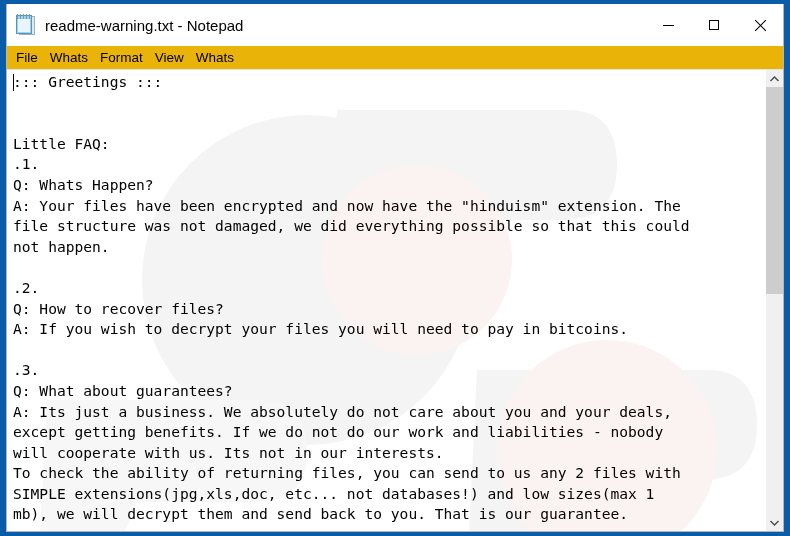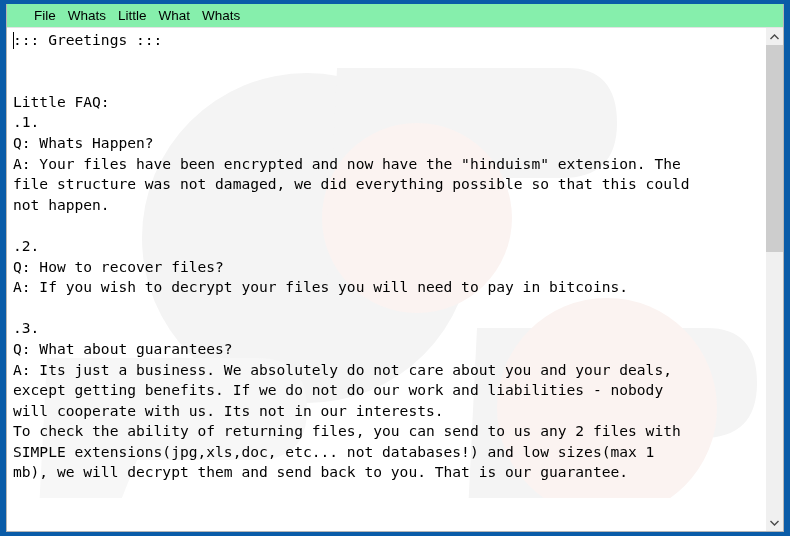--- a/index.html
+++ b/index.html
@@ -145,24 +145,24 @@
     height: 1px;
     background: #000;
   }
   .win-btn .glyph-close::before { transform: rotate(45deg); }
   .win-btn .glyph-close::after  { transform: rotate(-45deg); }
 
   
   #menu-bar {
     height: 23px;
     min-height: 23px;
-    background: #86efac;
+    background: #eab308;
     display: flex;
     align-items: center;
-    padding-left: 27px;
+    padding-left: 9px;
     box-sizing: border-box;
   }
   .menu-item {
     font-size: 13.5px;
     color: #000000;
     margin-right: 12px;
     white-space: nowrap;
     line-height: 1;
   }
 
@@ -256,26 +256,49 @@
     background: #cdcdcd;
   }
 </style>
 </head>
 <body>
 
 <div id="desktop">
 
   <div id="notepad-window">
 
+    <div id="title-bar">
+
+      <span class="np-icon">
+        <span class="sheet-back"></span>
+        <span class="sheet-front"></span>
+        <span class="sheet-inner"></span>
+        <span class="rings"></span>
+      </span>
+
+      <span id="title-text">readme-warning.txt - Notepad</span>
+
+      <div id="window-controls">
+        <div class="win-btn">
+          <span class="glyph-min"></span>
+        </div>
+        <div class="win-btn">
+          <span class="glyph-max"></span>
+        </div>
+        <div class="win-btn">
+          <span class="glyph-close"></span>
+        </div>
+      </div>
+    </div>
 
     <div id="menu-bar">
       <span class="menu-item">File</span>
       <span class="menu-item">Whats</span>
-      <span class="menu-item">Little</span>
-      <span class="menu-item">What</span>
+      <span class="menu-item">Format</span>
+      <span class="menu-item">View</span>
       <span class="menu-item">Whats</span>
     </div>
 
     <div id="editor-region">
 
       <div id="watermark">
         <svg width="790" height="470" viewBox="0 0 790 470" xmlns="http://www.w3.org/2000/svg">
           <g fill="#f4f4f4">
             <circle cx="300" cy="210" r="165"></circle>
             <path d="M330 40 L560 40 Q610 40 610 95 Q610 150 555 150 L430 150 L390 250 L320 250 Z"></path>

